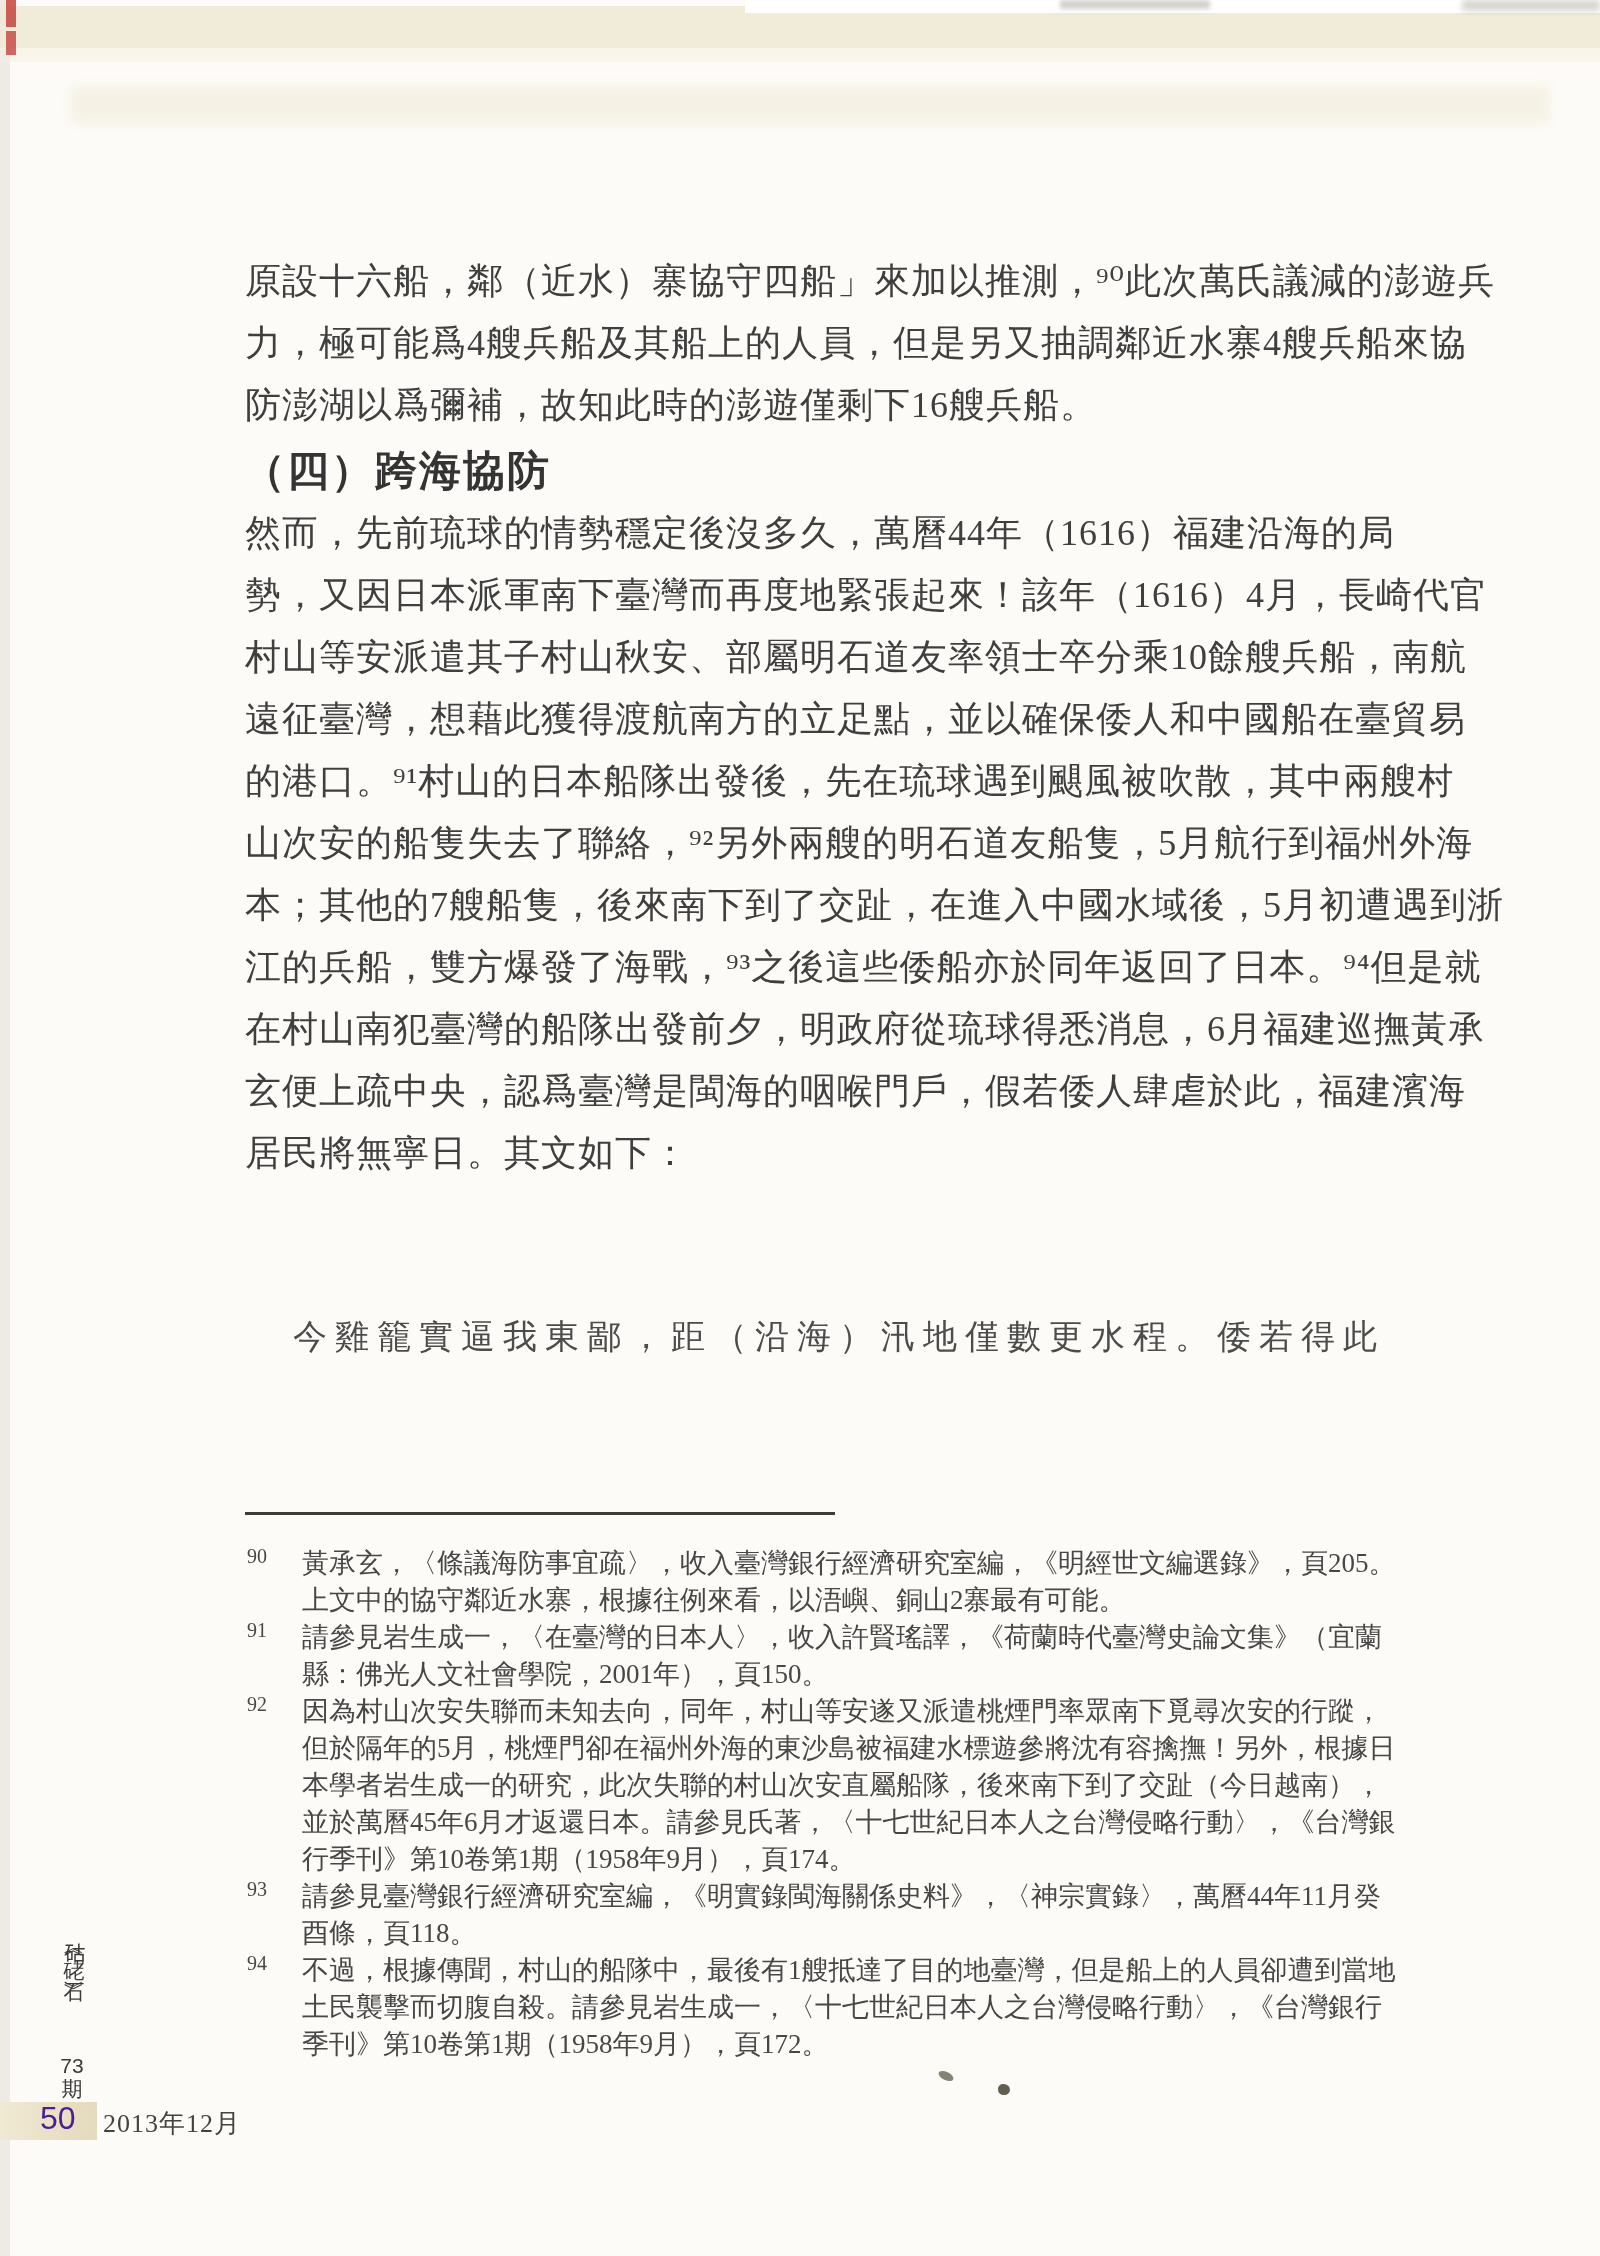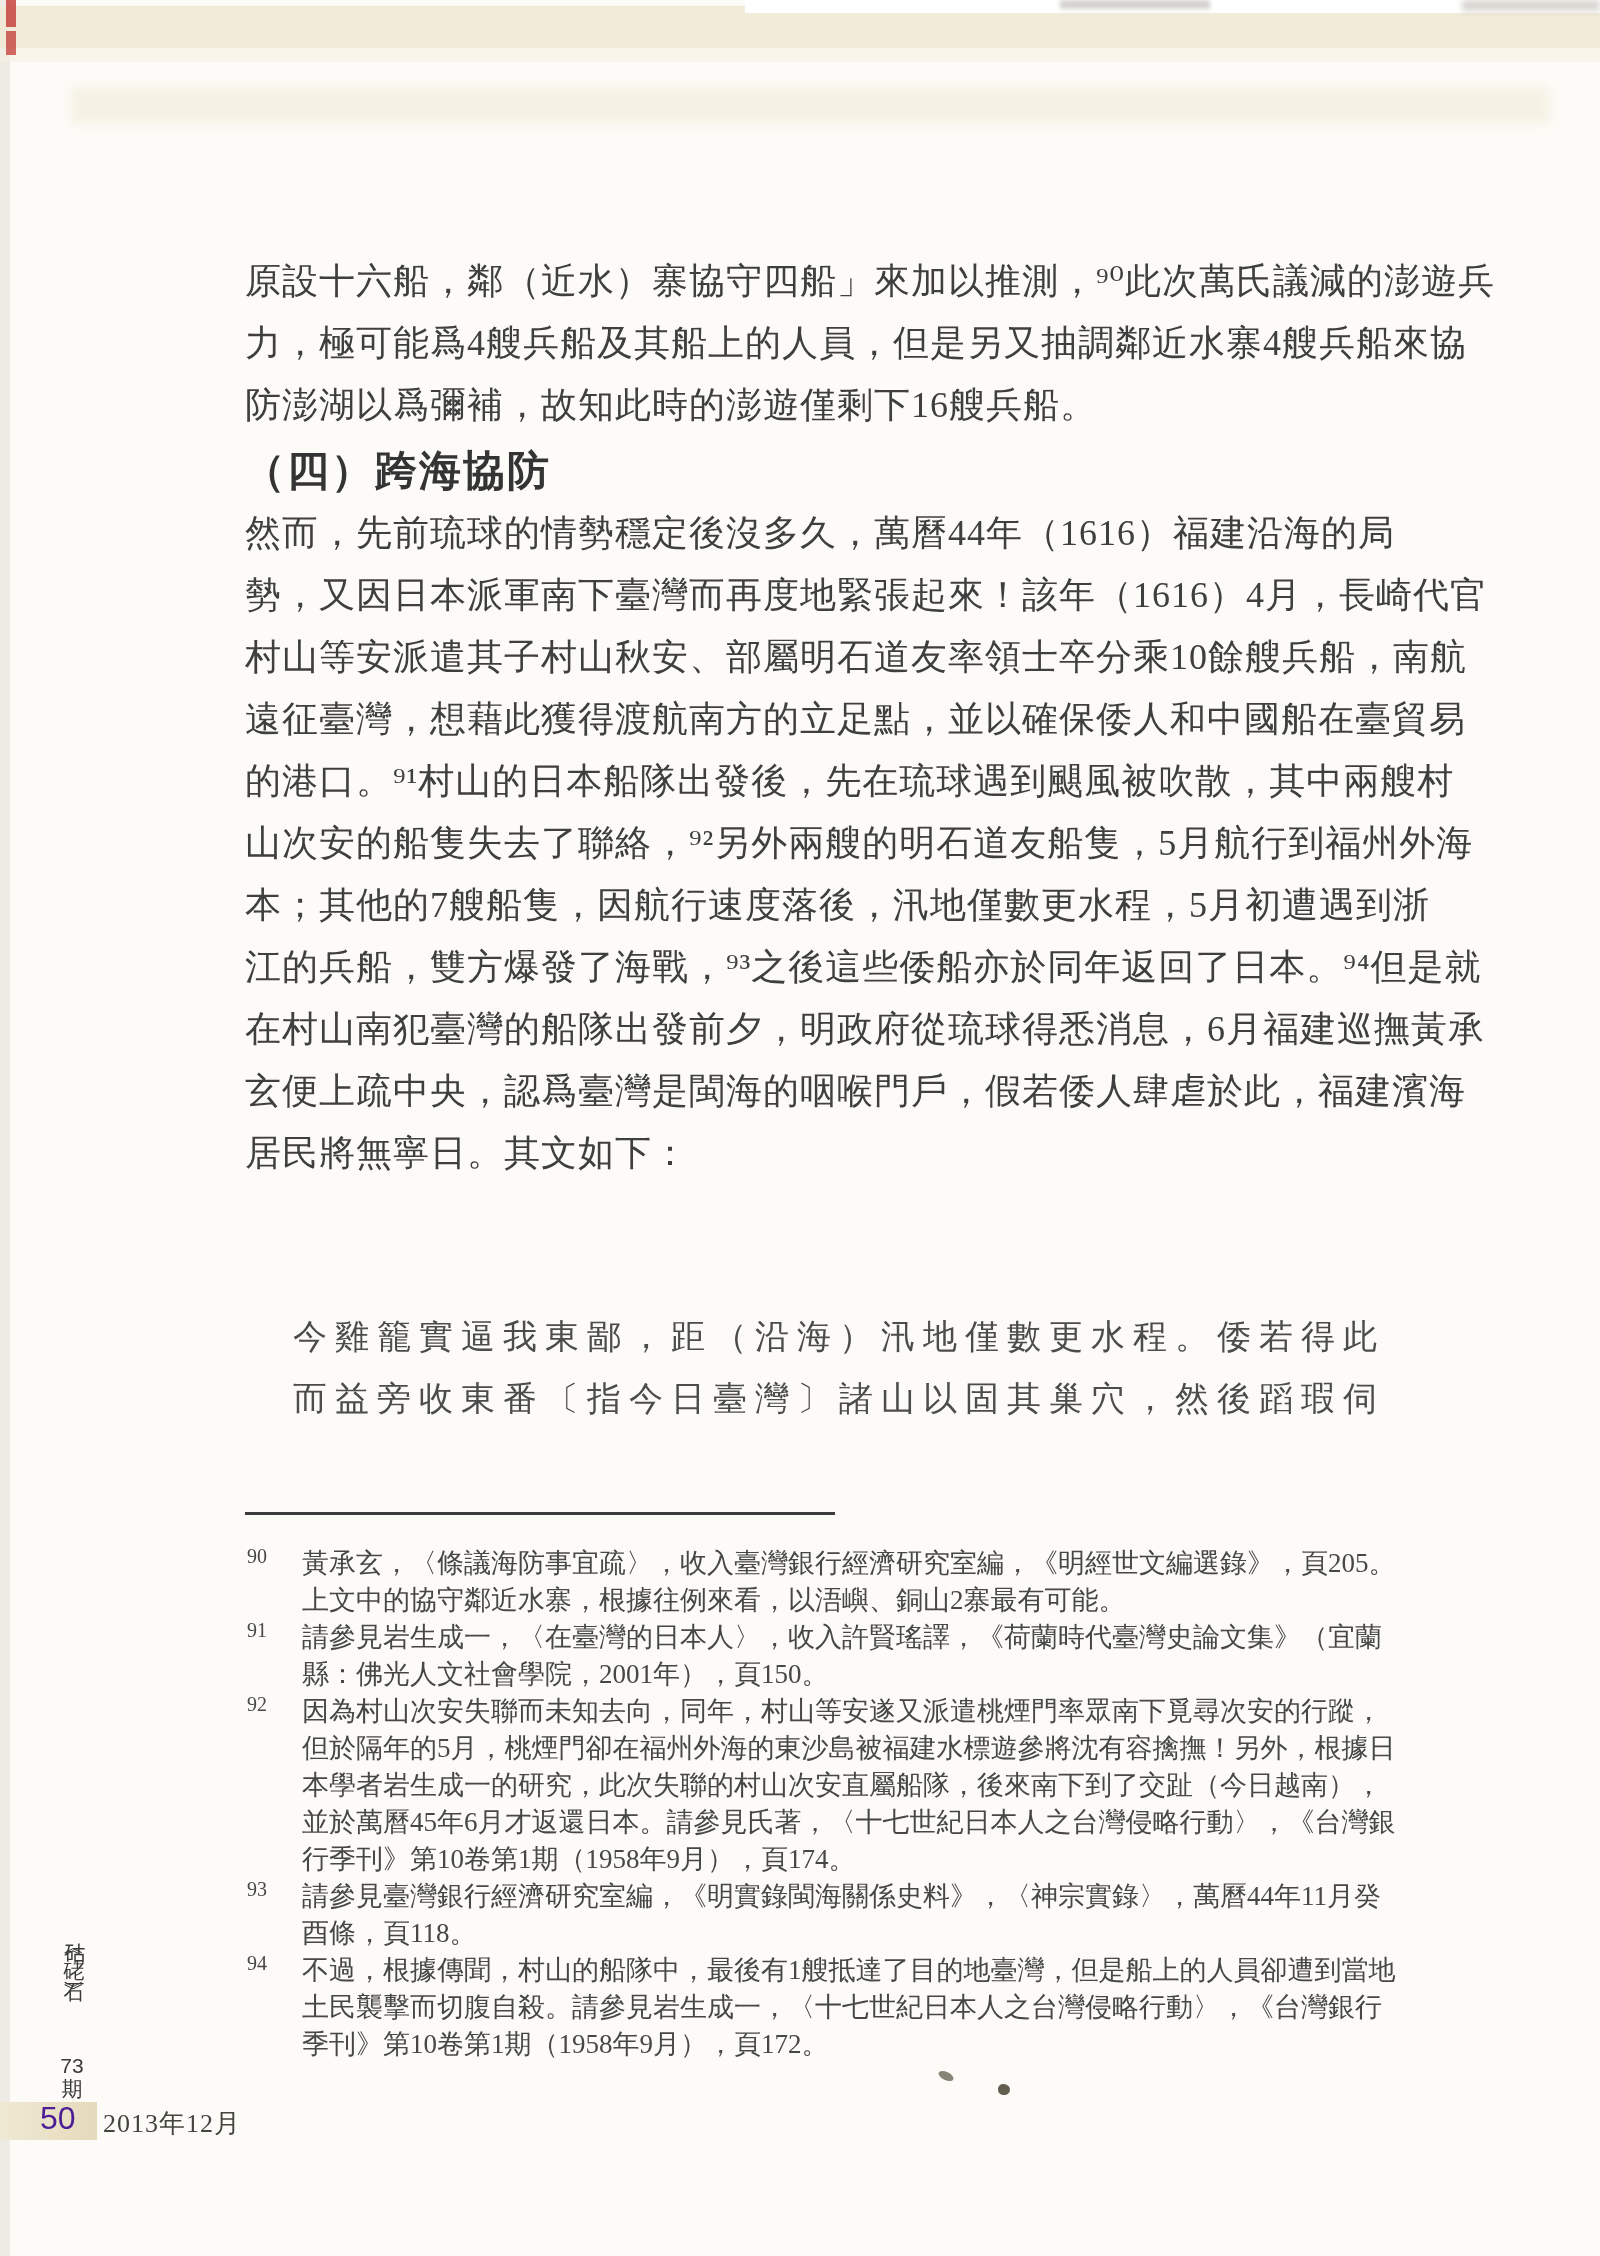--- a/index.html
+++ b/index.html
@@ -77,30 +77,29 @@
 
   <div id="heading">（四）跨海協防</div>
 
   <div id="para2" class="para">
     <div class="line">然而，先前琉球的情勢穩定後沒多久，萬曆44年（1616）福建沿海的局</div>
     <div class="line">勢，又因日本派軍南下臺灣而再度地緊張起來！該年（1616）4月，長崎代官</div>
     <div class="line">村山等安派遣其子村山秋安、部屬明石道友率領士卒分乘10餘艘兵船，南航</div>
     <div class="line">遠征臺灣，想藉此獲得渡航南方的立足點，並以確保倭人和中國船在臺貿易</div>
     <div class="line">的港口。⁹¹村山的日本船隊出發後，先在琉球遇到颶風被吹散，其中兩艘村</div>
     <div class="line">山次安的船隻失去了聯絡，⁹²另外兩艘的明石道友船隻，5月航行到福州外海</div>
-    <div class="line">本；其他的7艘船隻，因航行速度落後，汛地僅數更水程，5月初遭遇到浙</div>
+    <div class="line">本；其他的7艘船隻，後來南下到了交趾，在進入中國水域後，5月初遭遇到浙</div>
     <div class="line">江的兵船，雙方爆發了海戰，⁹³之後這些倭船亦於同年返回了日本。⁹⁴但是就</div>
     <div class="line">在村山南犯臺灣的船隊出發前夕，明政府從琉球得悉消息，6月福建巡撫黃承</div>
     <div class="line">玄便上疏中央，認爲臺灣是閩海的咽喉門戶，假若倭人肆虐於此，福建濱海</div>
     <div class="line">居民將無寧日。其文如下：</div>
   </div>
 
   <div id="quote">
     <div class="line">今雞籠實逼我東鄙，距（沿海）汛地僅數更水程。倭若得此</div>
-    <div class="line">而益旁收東番〔指今日臺灣〕諸山以固其巢穴，然後蹈瑕伺</div>
   </div>
 
   <div class="fnsep"></div>
 
   <div id="footnotes">
     <div class="footnote">
       <span class="fn-num">90</span>
       <div class="line">黃承玄，〈條議海防事宜疏〉，收入臺灣銀行經濟研究室編，《明經世文編選錄》，頁205。</div>
       <div class="line">上文中的協守鄰近水寨，根據往例來看，以浯嶼、銅山2寨最有可能。</div>
     </div>

